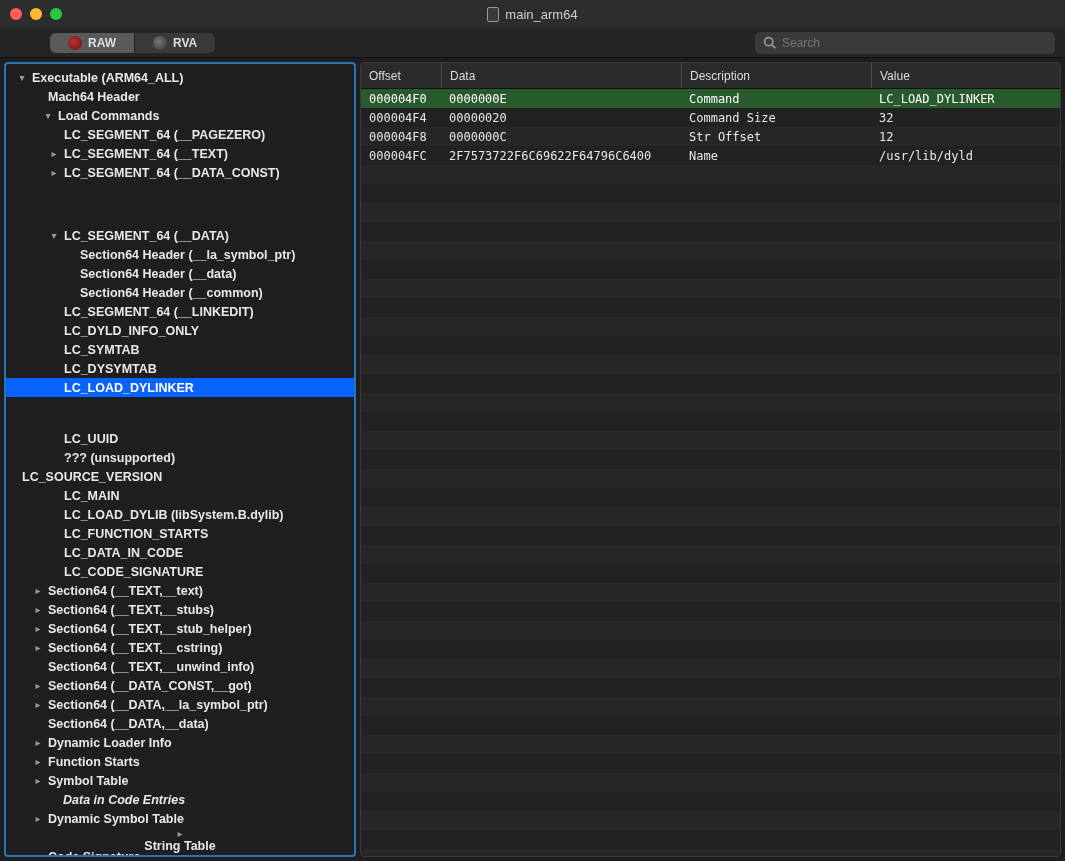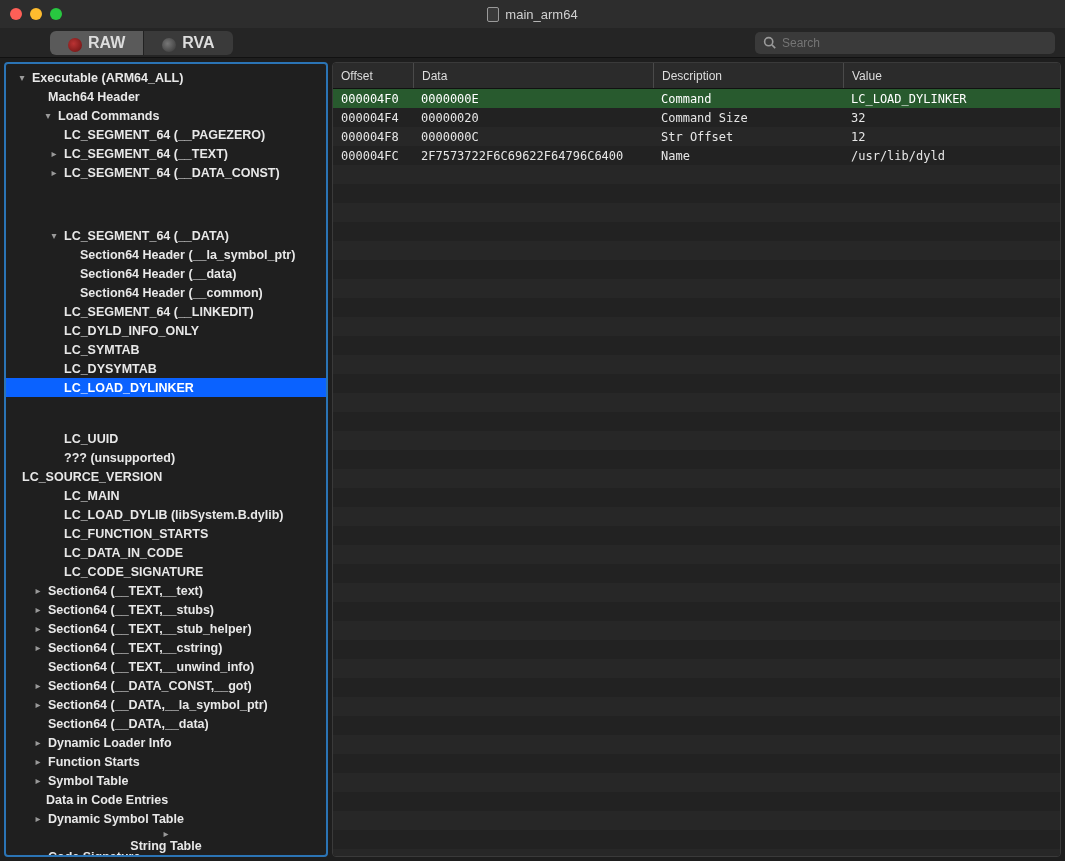--- a/index.html
+++ b/index.html
@@ -39,22 +39,22 @@
     display:flex; align-items:center;
     padding: 0 10px;
     border-bottom:1px solid #111;
     gap:10px;
   }
   .seg-control {
     display:flex; border-radius:6px; overflow:hidden;
     margin-left:40px;
   }
   .seg-btn {
-    background:#3a3a3a; color:#ddd; padding:3px 18px; font-size:16px; font-weight:600;
-    display:flex; align-items:flex-end; gap:6px; cursor:pointer;
+    background:#3a3a3a; color:#ddd; padding:3px 18px; font-size:12px; font-weight:600;
+    display:flex; align-items:flex-start; gap:6px; cursor:pointer;
   }
   .seg-btn.active { background:#5a5a5a; }
   .seg-btn:not(:last-child){ border-right:1px solid #222; }
   .seg-icon { width:14px; height:14px; border-radius:50%; display:inline-block;}
   .seg-icon.raw { background: radial-gradient(circle at 40% 40%, #b33, #611); }
   .seg-icon.rva { background: radial-gradient(circle at 40% 40%, #777, #333); }
   .spacer{flex:1;}
   .search-wrap{
     width:300px; height:22px; background:#3a3a3a; border-radius:5px;
     display:flex; align-items:center; padding:0 8px; color:#9a9a9a;
@@ -63,21 +63,21 @@
   .search-input{
     flex:1; background:transparent; border:none; outline:none; color:#ddd; font-size:12px;
   }
   .content {
     display:flex; height: calc(861px - 28px - 30px);
     padding:4px;
     gap:4px;
     background:#1e1e1e;
   }
   .sidebar {
-    width: 324px; height:100%;
+    width: 352px; height:100%;
     background: linear-gradient(#1f1f1f,#1f1f1f);
     border: 2px solid #2b74b5;
     border-radius:4px;
     overflow-y:auto;
     padding-top:4px;
   }
   .tree-row {
     display:flex; align-items:center; height:19px; padding-left:0; cursor:pointer;
     white-space:nowrap;
   }
@@ -324,21 +324,21 @@
       <div class="tree-row" style="padding-left: 26px;">
         <span class="disc closed"></span>
         <span class="pad" style="width: 4px;"></span>
         <span class="label">Function Starts</span>
       </div>
       <div class="tree-row" style="padding-left: 26px;">
         <span class="disc closed"></span>
         <span class="pad" style="width: 4px;"></span>
         <span class="label">Symbol Table</span>
       </div>
-      <div class="tree-row" style="padding-left: 24px;">
+      <div class="tree-row" style="padding-left: 41px; font-style: italic;">
         <span class="disc"></span>
         <span class="pad" style="width: 4px;"></span>
         <span class="label">Data in Code Entries</span>
       </div>
       <div class="tree-row" style="padding-left: 26px;">
         <span class="disc closed"></span>
         <span class="pad" style="width: 4px;"></span>
         <span class="label">Dynamic Symbol Table</span>
       </div>
       <div class="tree-row" style=" flex-direction: column;">

